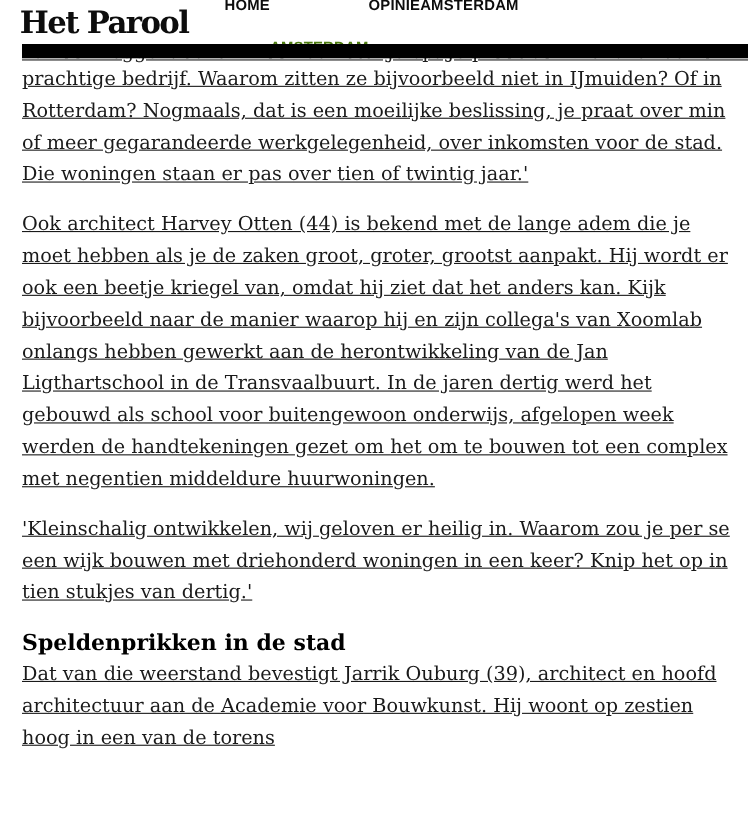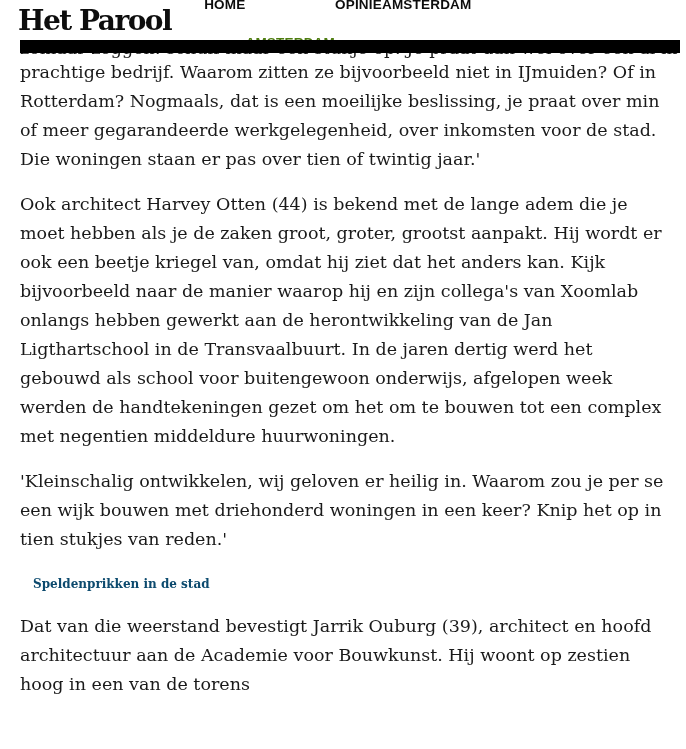--- a/index.html
+++ b/index.html
@@ -55,20 +55,21 @@
   }
   
   .article {
     padding: 0 6px 0 20px;
     font-size: 17.5px;
     line-height: 29px;
   }
   .article p {
     margin: 0 0 16px 0;
     max-width: 646px;
+    text-decoration: underline;
   }
   
   .clip-wrap {
     position: relative;
     height: 18px;
     overflow: hidden;
     width: 660px;
   }
   .clip-wrap .clipped-text {
     margin: -6px 0 0 0;
@@ -78,25 +79,25 @@
   .black-bar {
     position: absolute;
     top: 0;
     left: 0;
     width: 660px;
     height: 13px;
     background: #000000;
     z-index: 2;
   }
   .subheading {
-    font-size: 12px;
+    font-size: 20px;
     font-weight: 700;
     line-height: 29px;
-    margin: 13px;
-    color: #0c4a6e;
+    margin: 0;
+    color: #000000;
   }
   .final-paragraph {
     margin-bottom: 0 !important;
   }
 </style>
 </head>
 <body>
 
 <div class="page">
 
@@ -114,21 +115,21 @@
 
     <div class="clip-wrap">
       <div class="black-bar"></div>
       <p class="clipped-text">zomaar zeggen: schuif maar een stukje op. Je praat dan wel over een al meer dan honderd jaar</p>
     </div>
 
     <p>prachtige bedrijf. Waarom zitten ze bijvoorbeeld niet in IJmuiden? Of in Rotterdam? Nogmaals, dat is een moeilijke beslissing, je praat over min of meer gegarandeerde werkgelegenheid, over inkomsten voor de stad. Die woningen staan er pas over tien of twintig jaar.'</p>
 
     <p>Ook architect Harvey Otten (44) is bekend met de lange adem die je moet hebben als je de zaken groot, groter, grootst aanpakt. Hij wordt er ook een beetje kriegel van, omdat hij ziet dat het anders kan. Kijk bijvoorbeeld naar de manier waarop hij en zijn collega's van Xoomlab onlangs hebben gewerkt aan de herontwikkeling van de Jan Ligthartschool in de Transvaalbuurt. In de jaren dertig werd het gebouwd als school voor buitengewoon onderwijs, afgelopen week werden de handtekeningen gezet om het om te bouwen tot een complex met negentien middeldure huurwoningen.</p>
 
-    <p>'Kleinschalig ontwikkelen, wij geloven er heilig in. Waarom zou je per se een wijk bouwen met driehonderd woningen in een keer? Knip het op in tien stukjes van reden.'</p>
+    <p>'Kleinschalig ontwikkelen, wij geloven er heilig in. Waarom zou je per se een wijk bouwen met driehonderd woningen in een keer? Knip het op in tien stukjes van dertig.'</p>
 
 
     <h2 class="subheading">Speldenprikken in de stad</h2>
 
     <p class="final-paragraph">Dat van die weerstand bevestigt Jarrik Ouburg (39), architect en hoofd architectuur aan de Academie voor Bouwkunst. Hij woont op zestien hoog in een van de torens</p>
 
   </main>
 
 </div>
 

